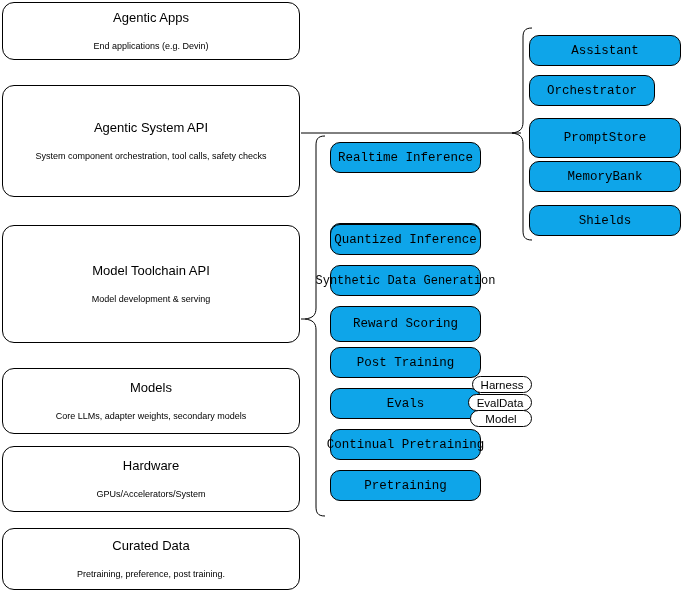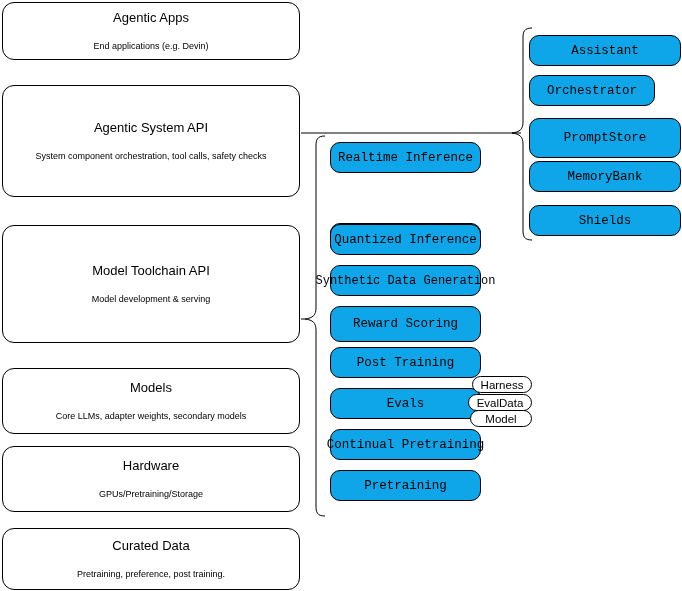--- a/index.html
+++ b/index.html
@@ -112,21 +112,21 @@
     <div class="layer-sub">Model development &amp; serving</div>
   </div>
 
   <div class="box" style="left:2px; top:368px; width:298px; height:66px;">
     <div class="layer-title">Models</div>
     <div class="layer-sub">Core LLMs, adapter weights, secondary models</div>
   </div>
 
   <div class="box" style="left:2px; top:446px; width:298px; height:66px;">
     <div class="layer-title">Hardware</div>
-    <div class="layer-sub">GPUs/Pretraining/Storage</div>
+    <div class="layer-sub">GPUs/Accelerators/System</div>
   </div>
 
   <div class="box" style="left:2px; top:528px; width:298px; height:62px;">
     <div class="layer-title">Curated Data</div>
     <div class="layer-sub">Pretraining, preference, post training.</div>
   </div>
 
   <svg class="connector" style="left:0px; top:0px; width:682px; height:591px;">
     <line x1="301" y1="133" x2="521" y2="133"></line>
   </svg>

